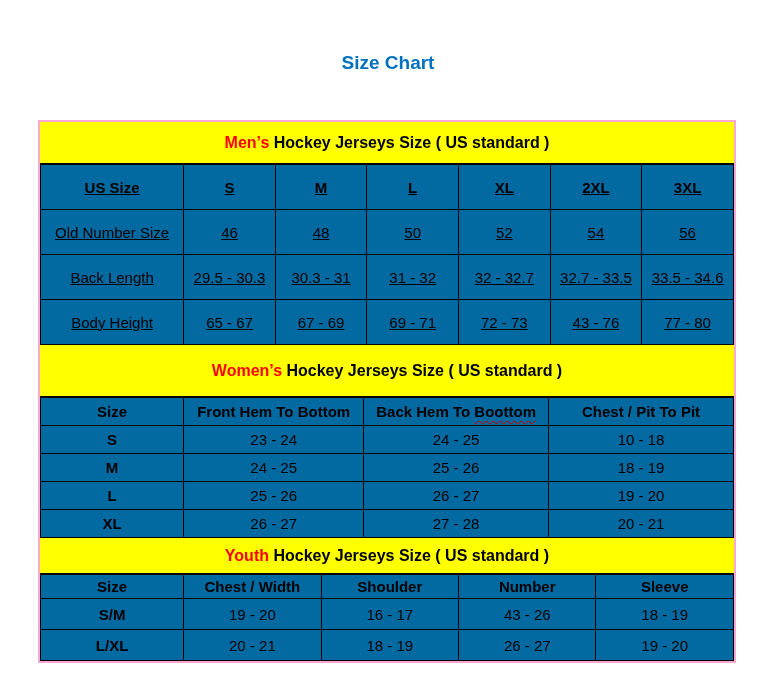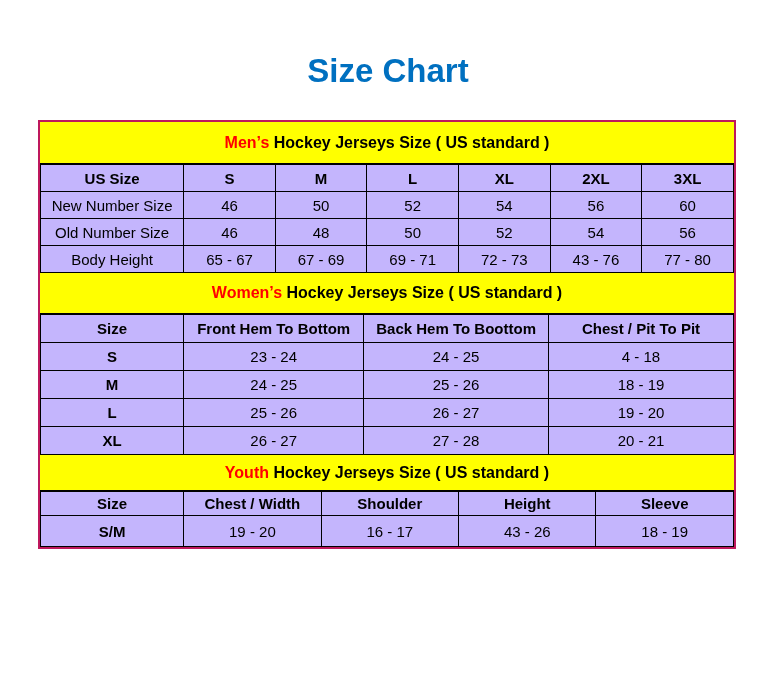--- a/index.html
+++ b/index.html
@@ -4,50 +4,51 @@
 <style>
   * { box-sizing: border-box; }
   html, body { margin: 0; padding: 0; }
   body {
     width: 776px; height: 692px; background: #ffffff; position: relative;
     font-family: "Liberation Sans", sans-serif; color: #000;
     overflow: hidden;
   }
   .title {
     margin: 52px 0 0 0; text-align: center;
-    font-size: 33px; font-weight: bold; color: #0070C0;
+    font-size: 19px; font-weight: bold; color: #0070C0;
   }
   .chart {
     position: absolute; left: 38px; top: 120px; width: 698px;
-    border: 2px solid #be185d; background: #c4b5fd;
+    border: 2px solid #f9a8d4; background: #0369a1;
   }
   .band {
     background: #FFFF00; display: flex; align-items: center; justify-content: center;
     font-weight: bold; font-size: 16px; border-bottom: 1.5px solid #000;
     white-space: pre;
   }
   .band-mens   { height: 42px; }
-  .band-womens { height: 41px; }
+  .band-womens { height: 52px; }
   .band-youth  { height: 36px; }
   .band-red { color: #FF0000; }
   table {
     width: 100%; border-collapse: collapse; table-layout: fixed;
   }
   th, td {
     border: 1.5px solid #000; text-align: center; vertical-align: middle;
     font-size: 15px; padding: 0; overflow: hidden;
   }
   th { font-weight: bold; }
   td { font-weight: normal; }
-  .tbl-mens tr   { height: 27px; }
+  .tbl-mens tr   { height: 45px; text-decoration: underline; }
   .tbl-womens tr { height: 28px; }
   .tbl-youth thead tr { height: 24px; }
   .tbl-youth tbody tr { height: 31px; }
   .bold-first tbody td:first-child { font-weight: bold; }
   .squiggle {
+    text-decoration: underline;
     text-decoration-style: wavy;
     text-decoration-color: #CC0000;
     text-decoration-thickness: 1px;
     text-underline-offset: 3px;
   }
 </style>
 </head>
 <body>
 
 <h1 class="title">Size Chart</h1>
@@ -72,36 +73,36 @@
             <th>S</th>
             <th>M</th>
             <th>L</th>
             <th>XL</th>
             <th>2XL</th>
             <th>3XL</th>
           </tr>
         </thead>
       <tbody>
           <tr>
-            <td>New Number Size</td>
-            <td>46</td>
-            <td>50</td>
-            <td>52</td>
-            <td>54</td>
-            <td>56</td>
-            <td>60</td>
-          </tr>
-          <tr>
             <td>Old Number Size</td>
             <td>46</td>
             <td>48</td>
             <td>50</td>
             <td>52</td>
             <td>54</td>
             <td>56</td>
+          </tr>
+          <tr>
+            <td>Back Length</td>
+            <td>29.5 - 30.3</td>
+            <td>30.3 - 31</td>
+            <td>31 - 32</td>
+            <td>32 - 32.7</td>
+            <td>32.7 - 33.5</td>
+            <td>33.5 - 34.6</td>
           </tr>
           <tr>
             <td>Body Height</td>
             <td>65 - 67</td>
             <td>67 - 69</td>
             <td>69 - 71</td>
             <td>72 - 73</td>
             <td>43 - 76</td>
             <td>77 - 80</td>
           </tr>
@@ -124,21 +125,21 @@
             <th>Front Hem To Bottom</th>
             <th>Back Hem To <span class="squiggle">Boottom</span></th>
             <th>Chest / Pit To Pit</th>
           </tr>
         </thead>
       <tbody>
           <tr>
             <td>S</td>
             <td>23 - 24</td>
             <td>24 - 25</td>
-            <td>4 - 18</td>
+            <td>10 - 18</td>
           </tr>
           <tr>
             <td>M</td>
             <td>24 - 25</td>
             <td>25 - 26</td>
             <td>18 - 19</td>
           </tr>
           <tr>
             <td>L</td>
             <td>25 - 26</td>
@@ -163,29 +164,36 @@
           <col style="width:19.83%">
           <col style="width:19.83%">
         <col style="width:19.83%">
           <col style="width:19.85%">
       </colgroup>
       <thead>
           <tr>
             <th>Size</th>
             <th>Chest / Width</th>
             <th>Shoulder</th>
-            <th>Height</th>
+            <th>Number</th>
             <th>Sleeve</th>
           </tr>
         </thead>
       <tbody>
           <tr>
             <td>S/M</td>
             <td>19 - 20</td>
             <td>16 - 17</td>
             <td>43 - 26</td>
             <td>18 - 19</td>
           </tr>
+          <tr>
+            <td>L/XL</td>
+            <td>20 - 21</td>
+            <td>18 - 19</td>
+            <td>26 - 27</td>
+            <td>19 - 20</td>
+          </tr>
         </tbody>
     </table>
   </section>
 
 </div>
 
 </body></html>

